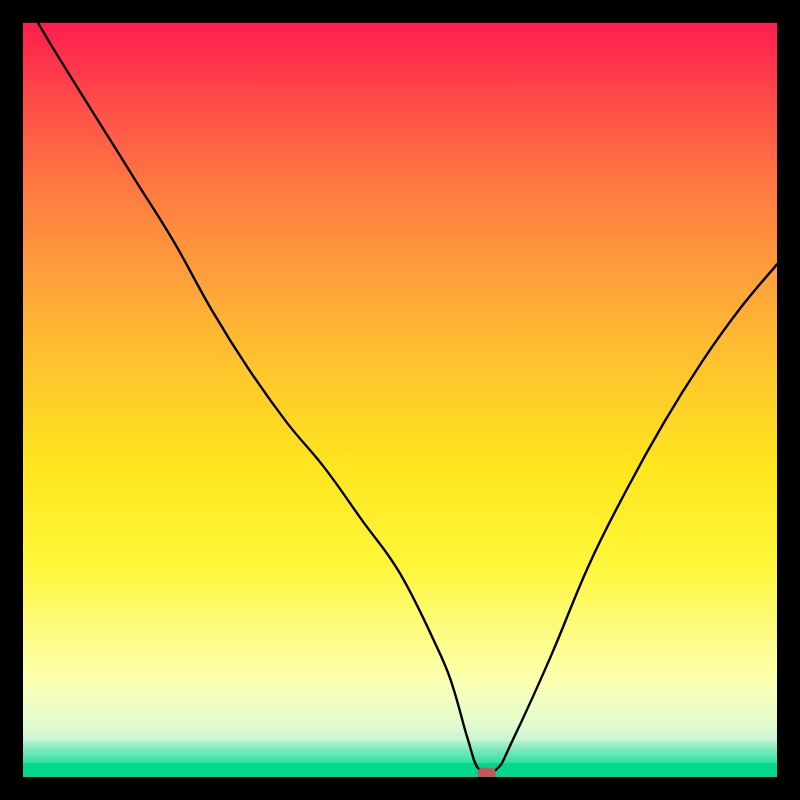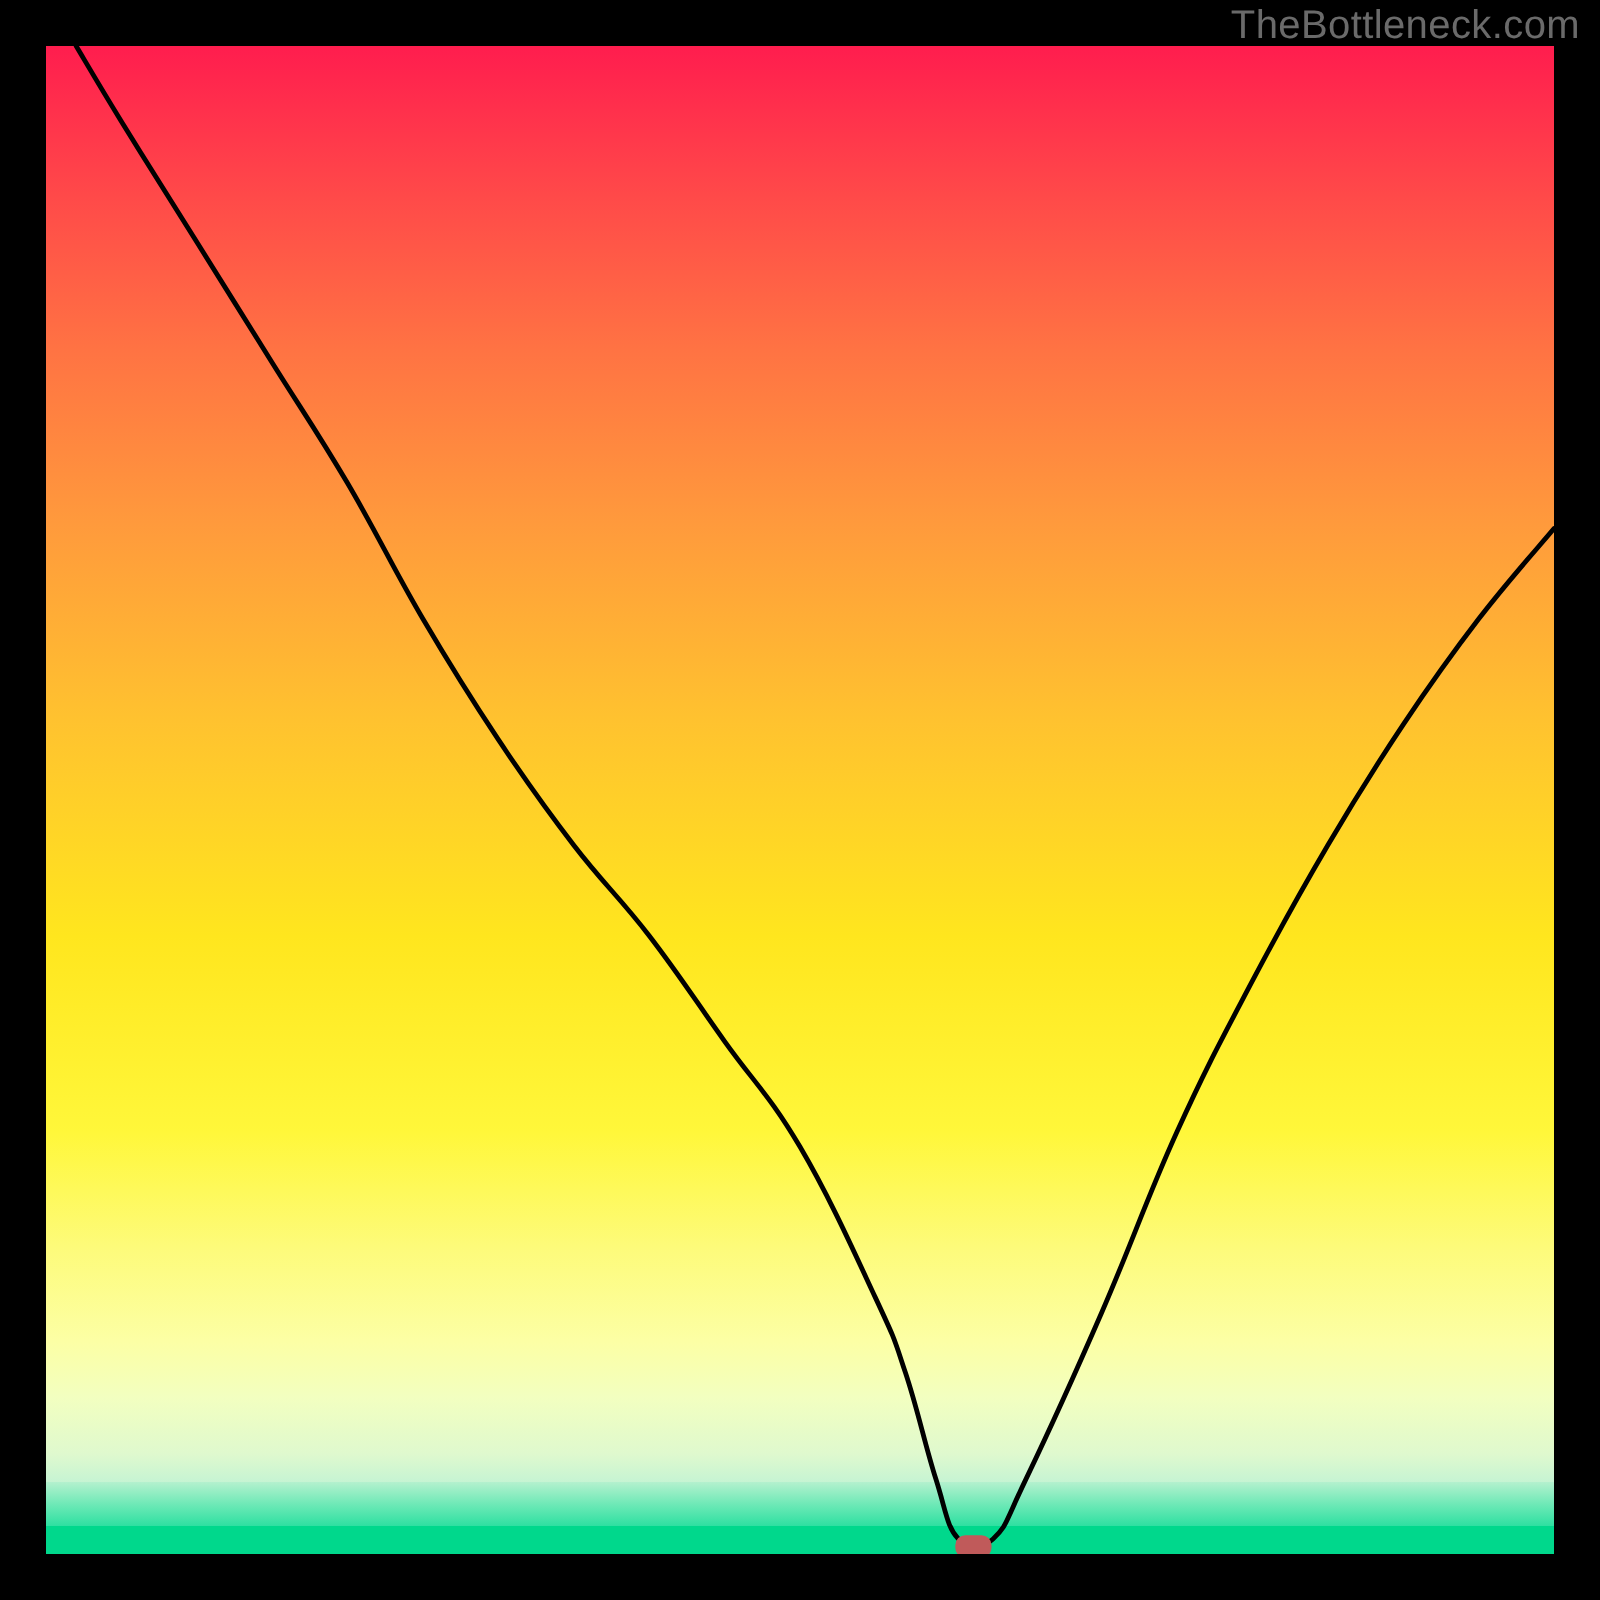--- a/index.html
+++ b/index.html
@@ -109,14 +109,13 @@
       <div class="grad-pale"></div>
       <div class="grad-greenfade"></div>
       <div class="grad-greenband"></div>
     </div>
     <svg class="curve-svg" viewBox="0 0 754 754" preserveAspectRatio="none">
       <path fill="none" stroke="#000000" stroke-width="2.4" stroke-linecap="round" stroke-linejoin="round" d="M 15.08 0.00 C 19.60 7.54, 25.64 18.10, 37.70 37.70 C 49.76 57.30, 60.32 73.89, 75.40 98.02 C 90.48 122.15, 98.02 134.21, 113.10 158.34 C 128.18 182.47, 135.72 193.02, 150.80 218.66 C 165.88 244.30, 173.42 260.88, 188.50 286.52 C 203.58 312.16, 211.12 324.22, 226.20 346.84 C 241.28 369.46, 248.82 380.02, 263.90 399.62 C 278.98 419.22, 286.52 425.26, 301.60 444.86 C 316.68 464.46, 324.22 476.53, 339.30 497.64 C 354.38 518.75, 361.92 524.78, 377.00 550.42 C 392.08 576.06, 404.14 603.20, 414.70 625.82 C 425.26 648.44, 423.75 645.42, 429.78 663.52 C 435.81 681.62, 439.58 699.71, 444.86 716.30 C 450.14 732.89, 450.44 740.43, 456.17 746.46 C 461.90 752.49, 466.73 752.49, 473.51 746.46 C 480.30 740.43, 479.24 738.92, 490.10 716.30 C 500.96 693.68, 512.72 668.04, 527.80 633.36 C 542.88 598.68, 550.42 576.06, 565.50 542.88 C 580.58 509.70, 588.12 496.13, 603.20 467.48 C 618.28 438.83, 625.82 425.26, 640.90 399.62 C 655.98 373.98, 663.52 361.92, 678.60 339.30 C 693.68 316.68, 701.22 306.12, 716.30 286.52 C 731.38 266.92, 746.46 250.33, 754.00 241.28"></path>
       <rect rx="5" ry="5" fill="#c05a5a" x="454.66" y="744.58" width="18.10" height="11.31"></rect>
     </svg>
   </div>
 
-  <div class="watermark">TheBottleneck.com</div>
 </div>
 
 </body></html>

